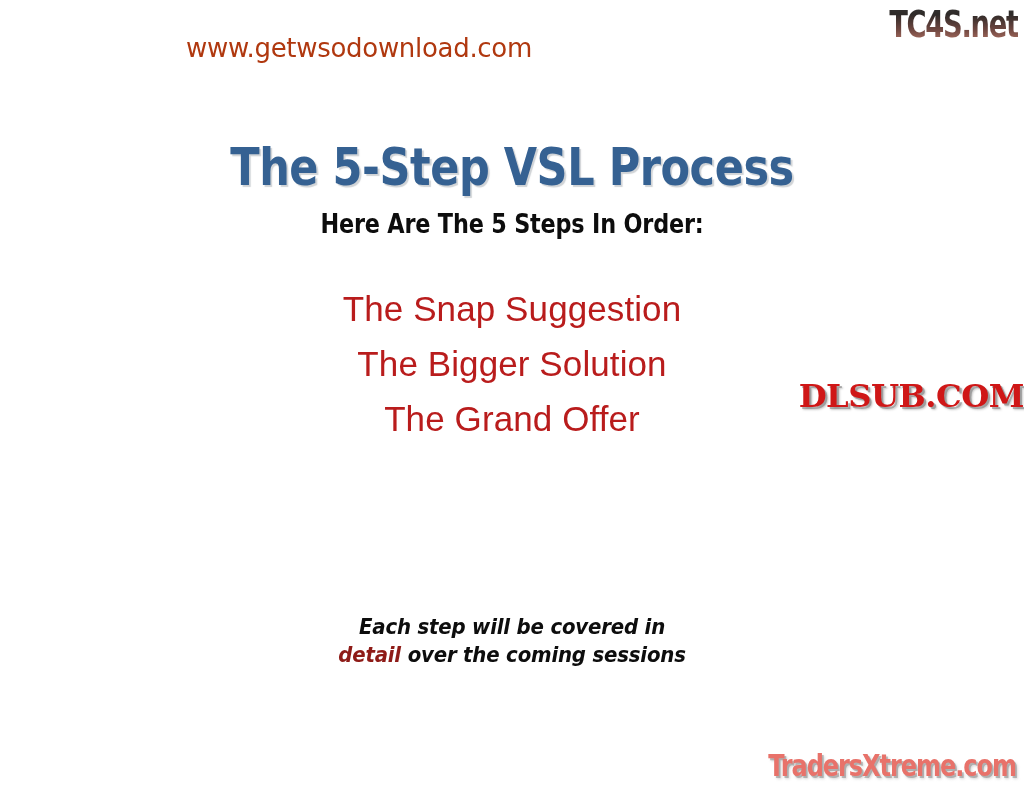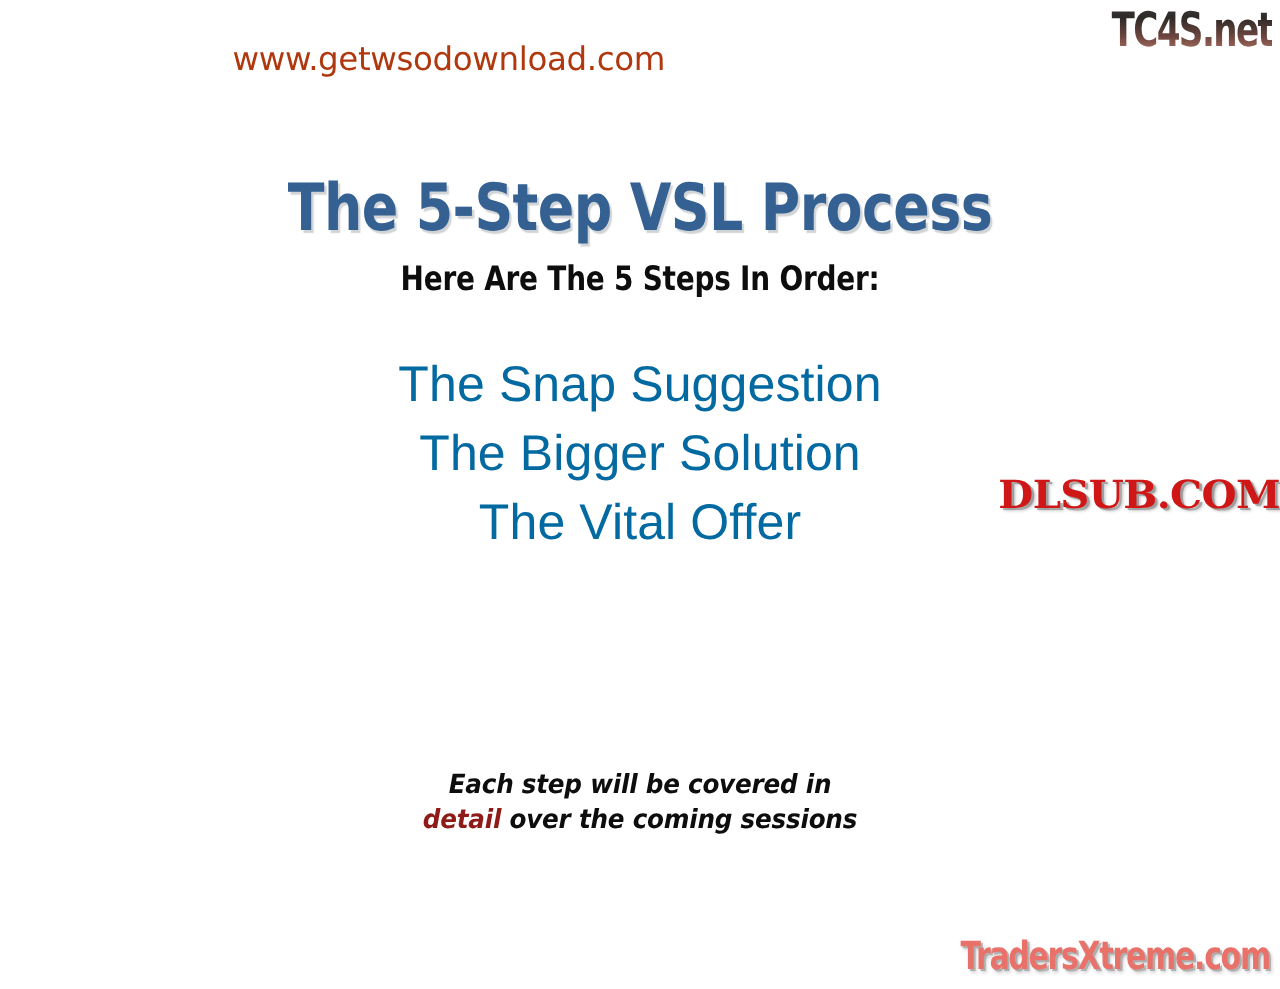--- a/index.html
+++ b/index.html
@@ -103,23 +103,23 @@
     left: 0;
     top: 288px;
     width: 1024px;
     margin: 0;
     padding: 0;
     list-style: none;
   }
   .steps li {
     text-align: center;
     font-family: "Liberation Sans", sans-serif;
-    font-size: 40px;
+    font-size: 35px;
     font-weight: 400;
-    color: #0369a1;
+    color: #b91c1c;
     height: 55px;
     line-height: 41px;
     letter-spacing: 0.1px;
     white-space: nowrap;
   }
 
   
   .watermark {
     position: absolute;
     left: 0;
@@ -196,21 +196,21 @@
 
   <div class="tc4s-logo">TC4S.net</div>
 
   <h1 class="main-title">The 5-Step VSL Process</h1>
 
   <h2 class="subtitle">Here Are The 5 Steps In Order:</h2>
 
   <ul class="steps">
     <li>The Snap Suggestion</li>
     <li>The Bigger Solution</li>
-    <li>The Vital Offer</li>
+    <li>The Grand Offer</li>
   </ul>
 
   <div class="watermark">
     <span class="watermark-text">DLSUB.COM</span>
   </div>
 
   <div class="footnote">
     <div>Each step will be covered in</div>
     <div><span class="accent">detail</span><span> over the coming sessions</span></div>
   </div>

